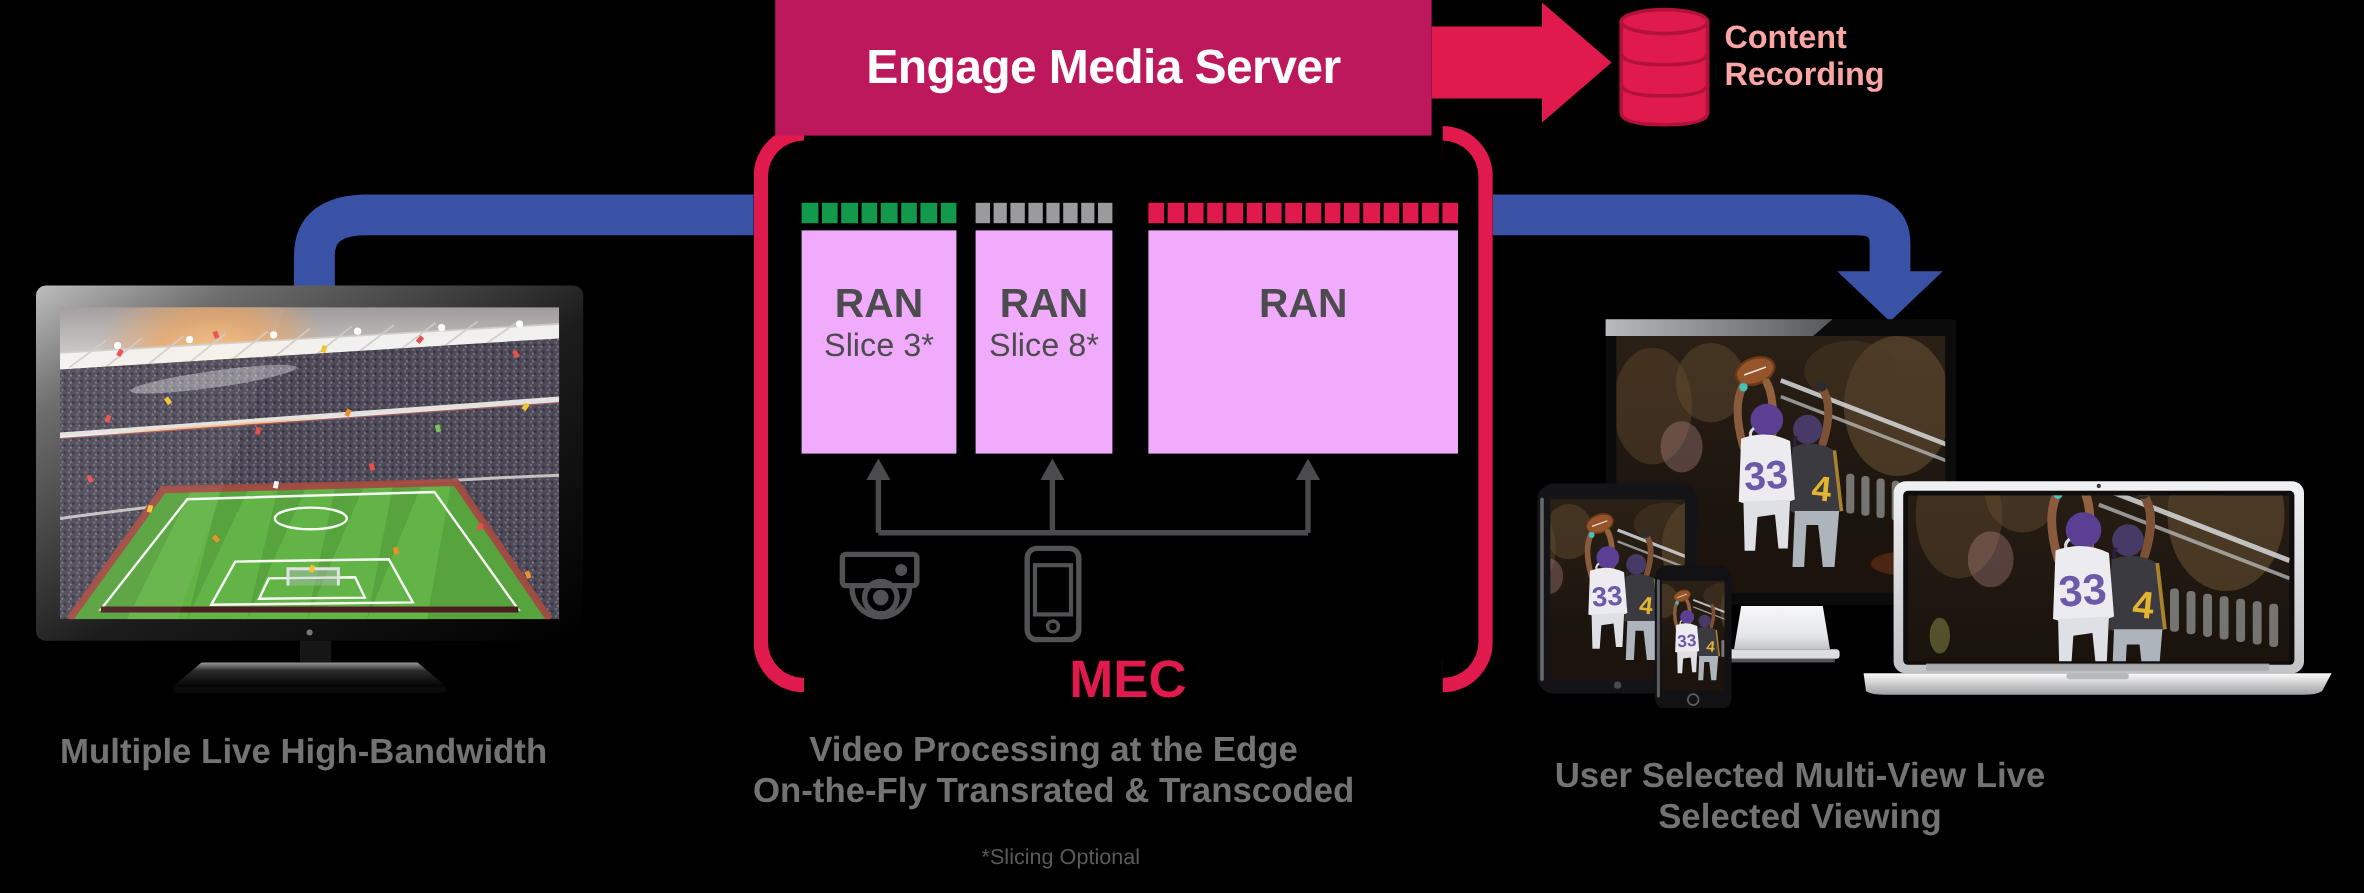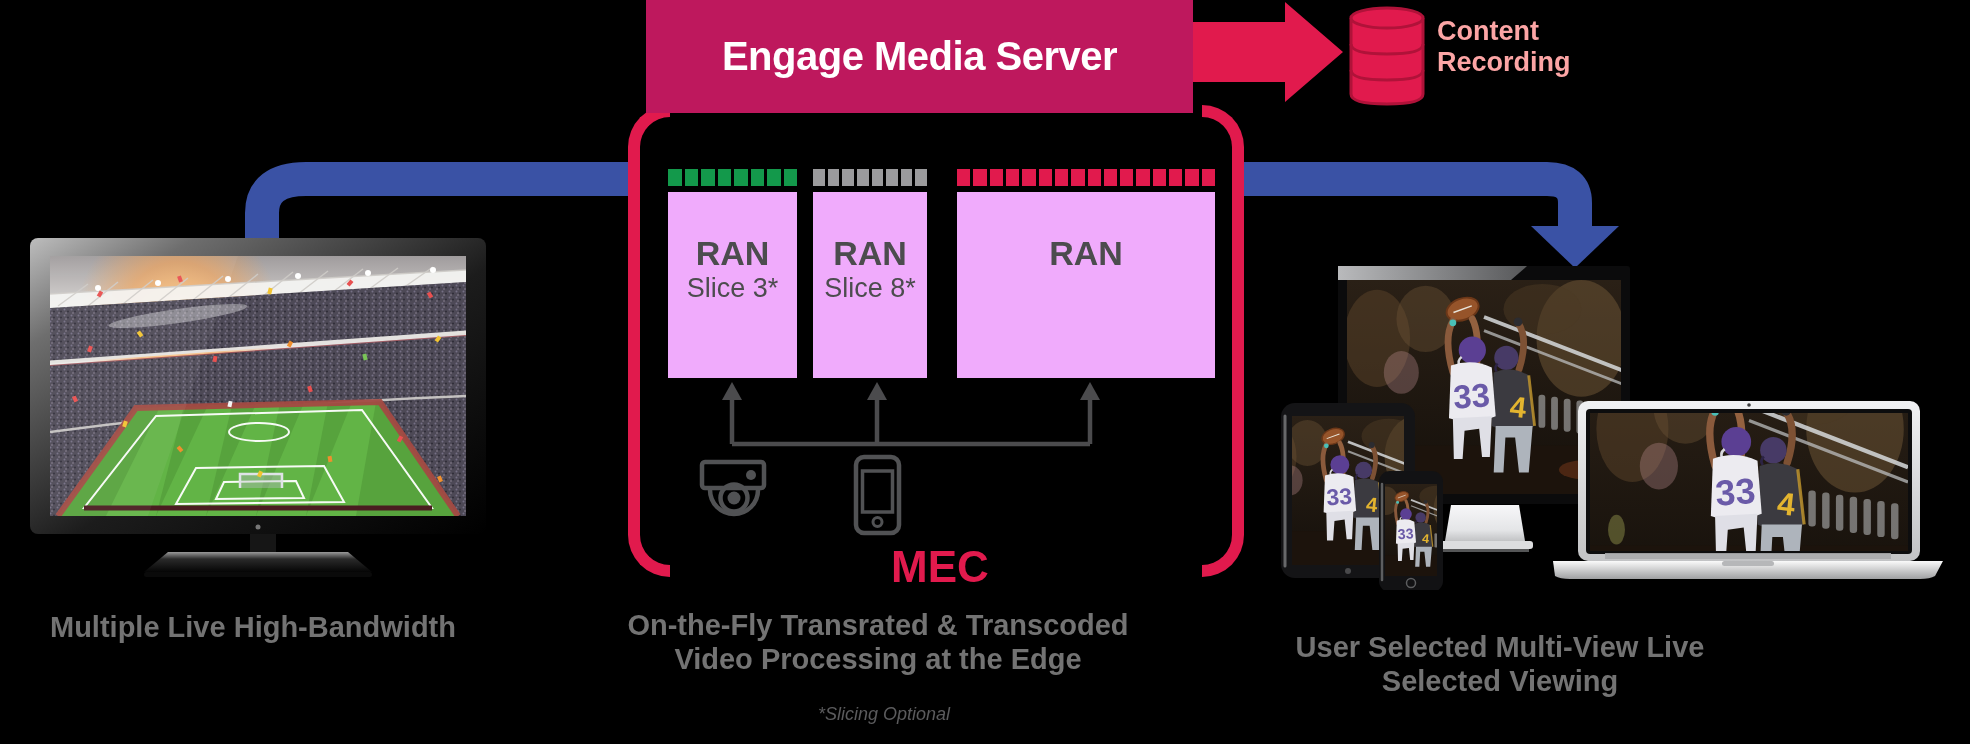--- a/index.html
+++ b/index.html
@@ -35,21 +35,21 @@
   .mec{left:860px;top:542px;width:160px;text-align:center;color:#e11a4d;
        font-size:44px;font-weight:bold;}
 
   
   .caption{color:#737373;font-size:29px;font-weight:bold;line-height:34px;text-align:center;}
   .caption span{display:block;}
   .cap-left{left:23px;top:610px;width:460px;}
   .cap-center{left:578px;top:608px;width:600px;}
   .cap-right{left:1250px;top:630px;width:500px;}
   .note{left:684px;top:704px;width:400px;text-align:center;color:#5b5b5d;
-        font-size:18px;font-style:italic;}
+        font-size:18px;}
 
   svg text{font-family:"Liberation Sans",sans-serif;}
 </style>
 </head>
 <body>
 
 <div class="stage">
 
   <svg class="abs" style="left:0;top:0;" width="1970" height="744" viewBox="0 0 1970 744">
     <path d="M262 254 L262 213 Q262 179 306 179 L1547 179 Q1575 179 1575 203 L1575 228" fill="none" stroke="#3a52a5" stroke-width="34"></path>
@@ -377,22 +377,22 @@
         <use href="#fb"></use>
       </svg>
       <circle cx="136" cy="325" r="4.5" fill="none" stroke="#5c5d5f" stroke-width="1.5"></circle>
     </g>
   </svg>
 
   <div class="abs caption cap-left">
     <span>Multiple Live High-Bandwidth</span>
   </div>
   <div class="abs caption cap-center">
+    <span>Video Processing at the Edge</span>
     <span>On-the-Fly Transrated &amp; Transcoded</span>
-    <span>Video Processing at the Edge</span>
   </div>
   <div class="abs note">*Slicing Optional</div>
   <div class="abs caption cap-right">
     <span>User Selected Multi-View Live</span>
     <span>Selected Viewing</span>
   </div>
 
 </div>
 
 </body></html>

